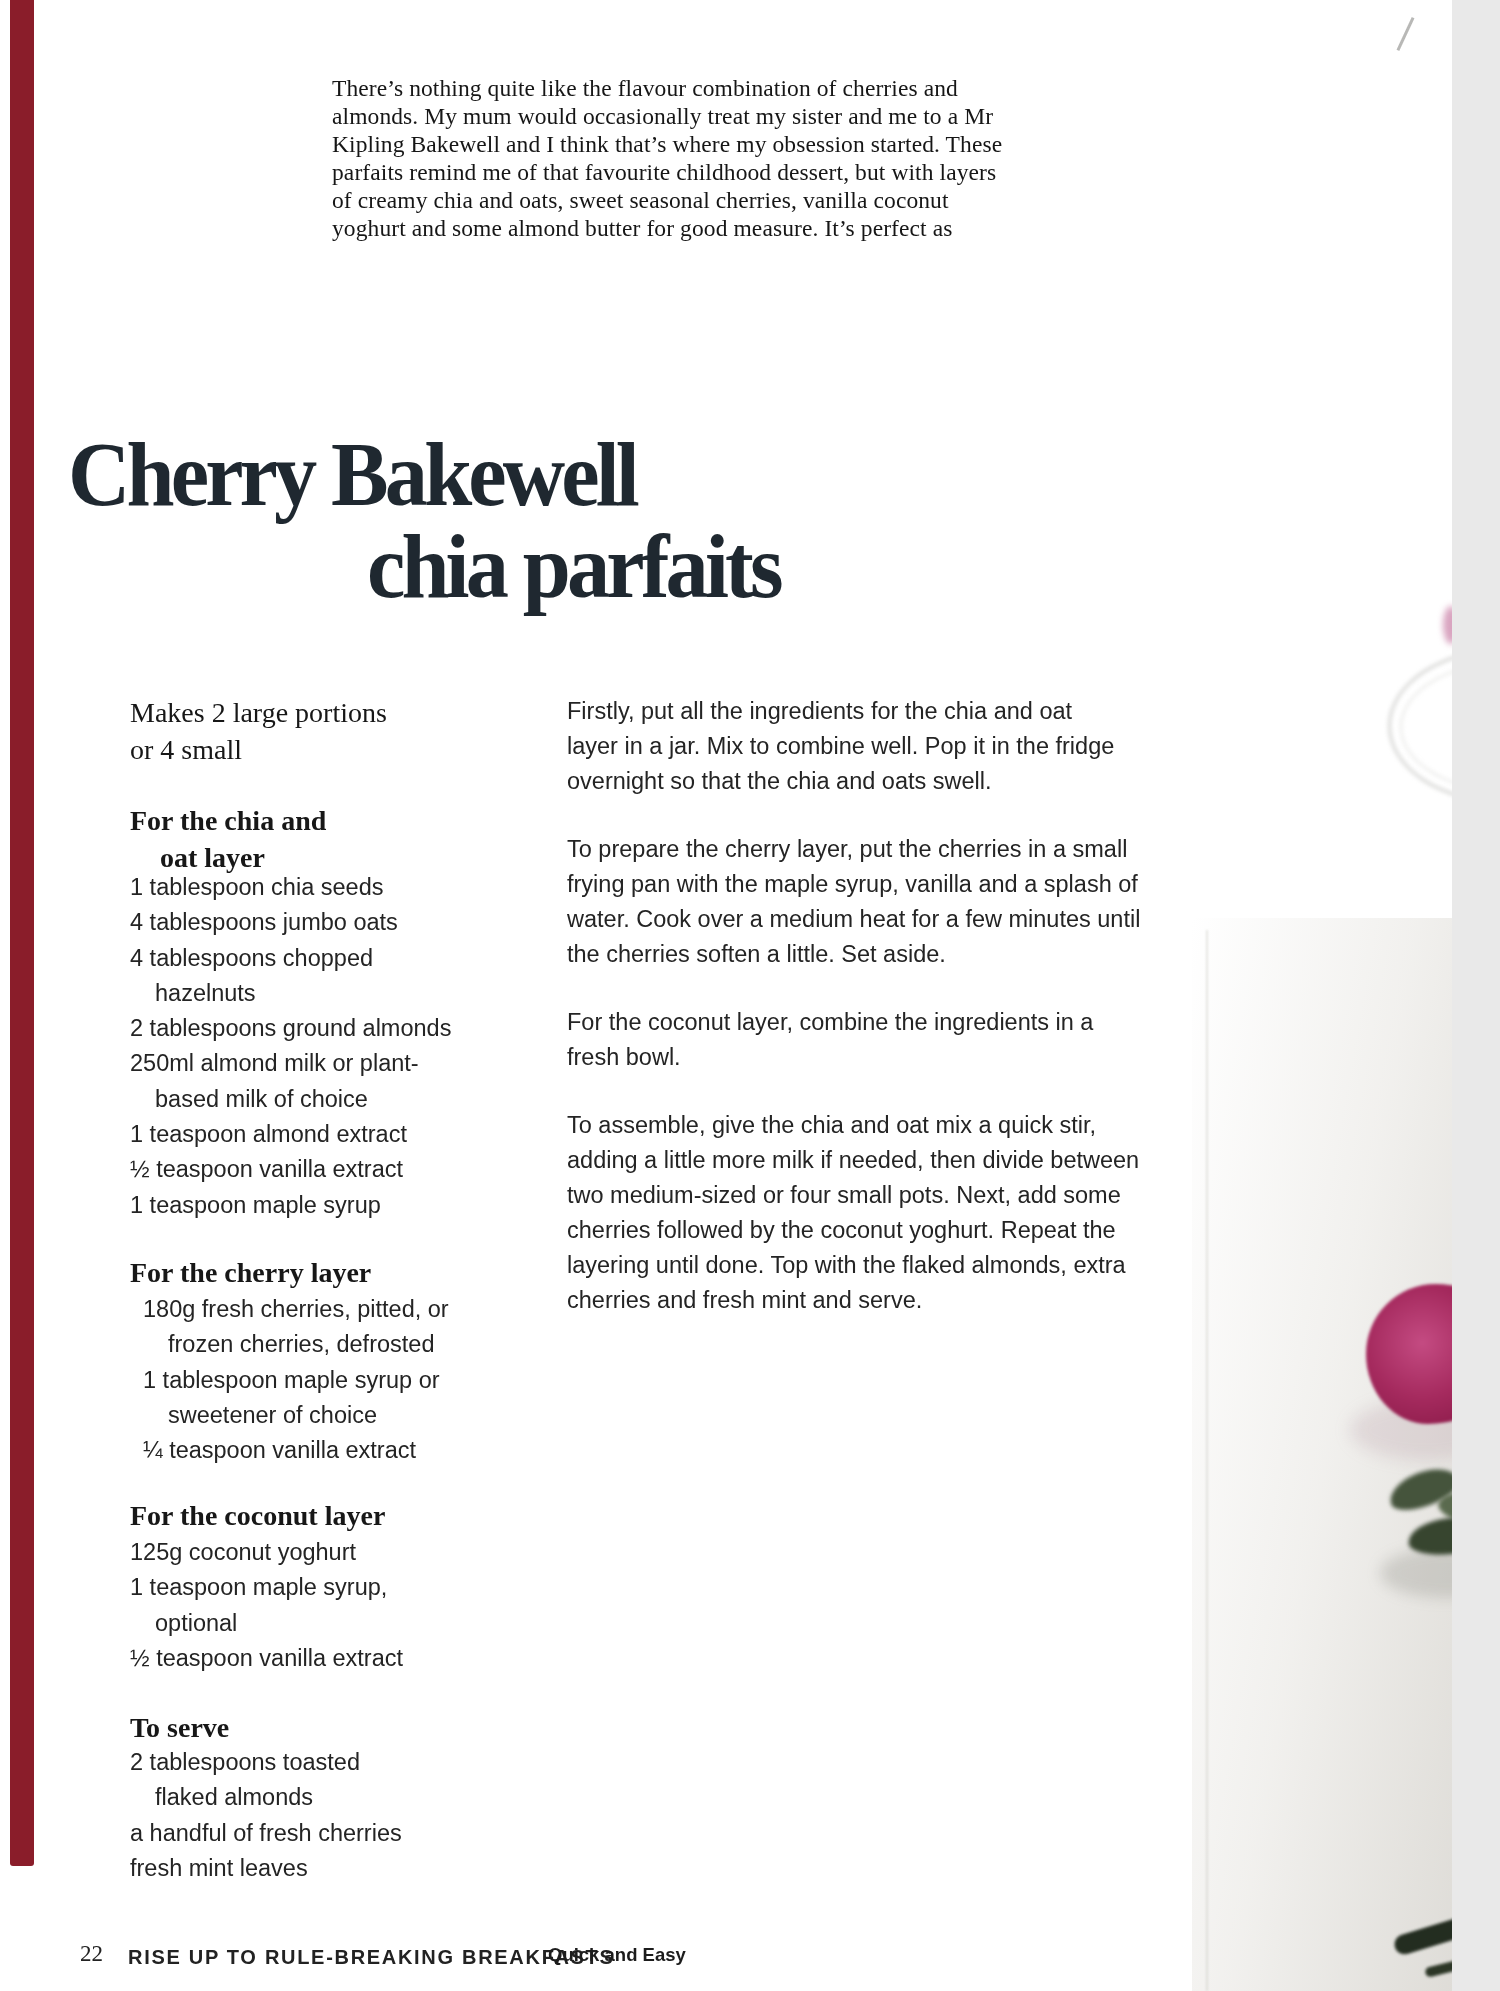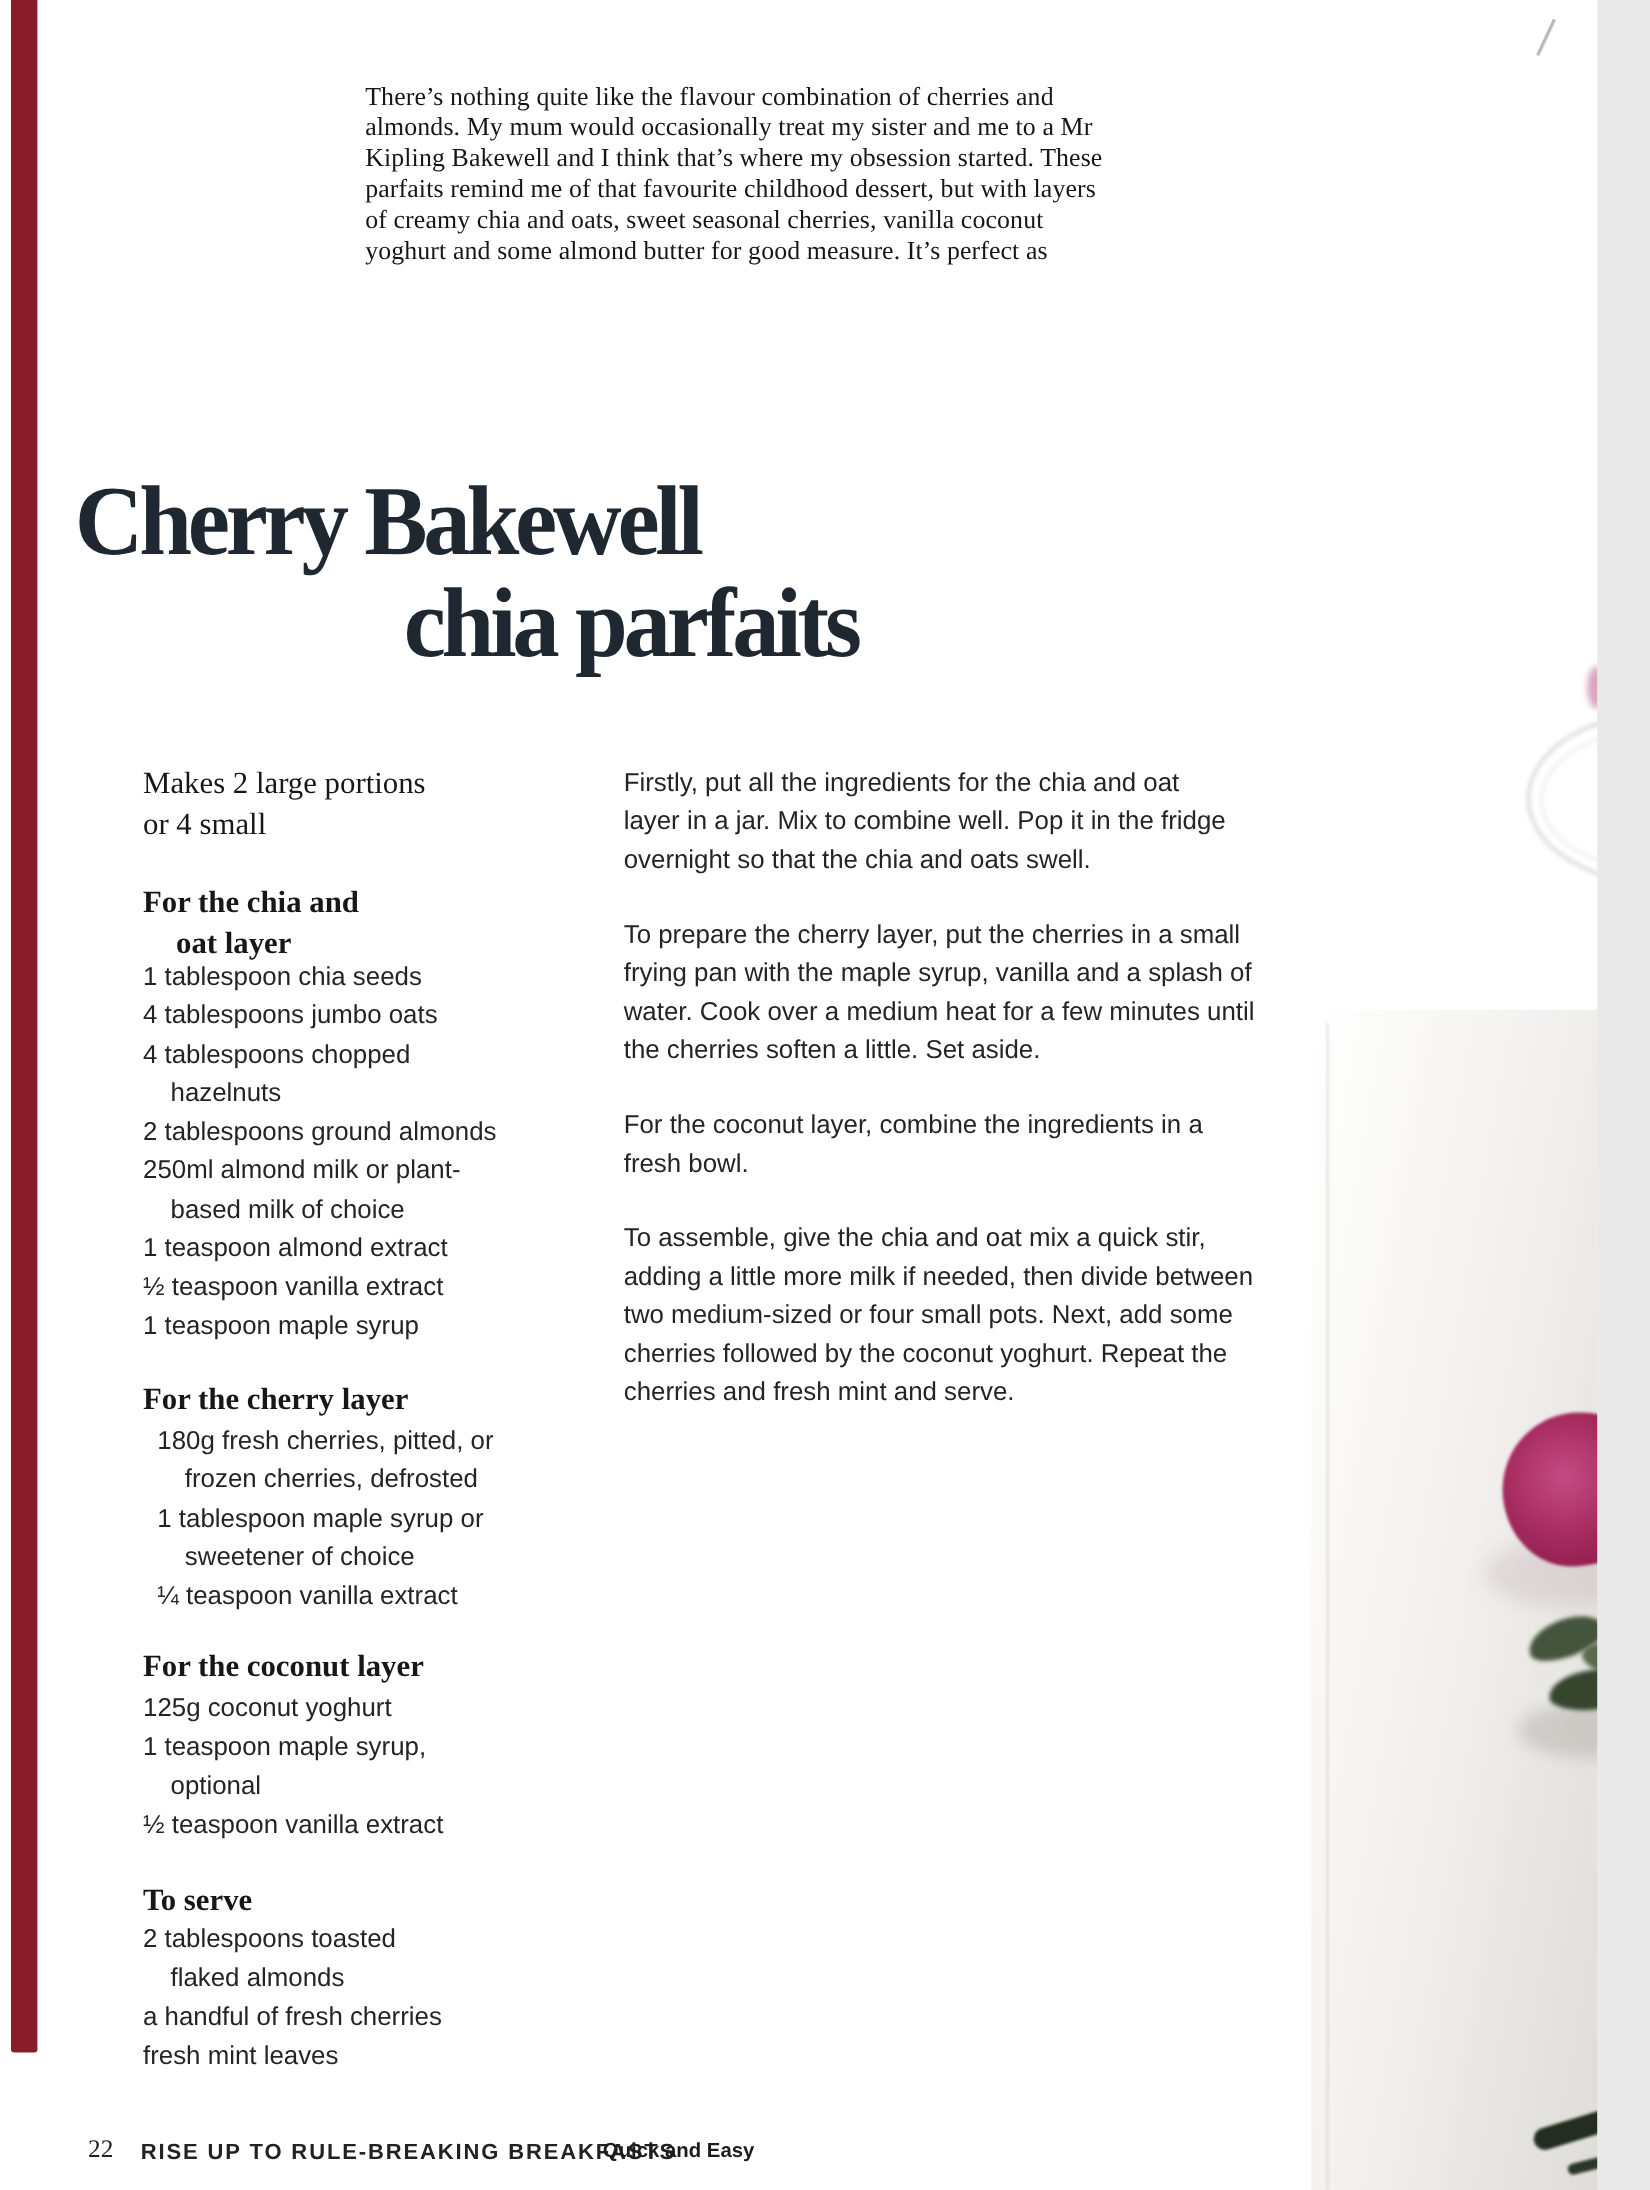--- a/index.html
+++ b/index.html
@@ -186,20 +186,21 @@
       </div>
       <div class="para">
         <div class="line">For the coconut layer, combine the ingredients in a</div>
         <div class="line">fresh bowl.</div>
       </div>
       <div class="para">
         <div class="line">To assemble, give the chia and oat mix a quick stir,</div>
         <div class="line">adding a little more milk if needed, then divide between</div>
         <div class="line">two medium-sized or four small pots. Next, add some</div>
         <div class="line">cherries followed by the coconut yoghurt. Repeat the</div>
+        <div class="line">layering until done. Top with the flaked almonds, extra</div>
         <div class="line">cherries and fresh mint and serve.</div>
       </div>
     </div>
 
   <div class="footer-pagenum serif">22</div>
   <div class="footer-book">RISE UP TO RULE-BREAKING BREAKFASTS</div>
   <div class="footer-section">Quick and Easy</div>
 
   <div class="photo-wash"></div>
   <div class="photo-seam"></div>

